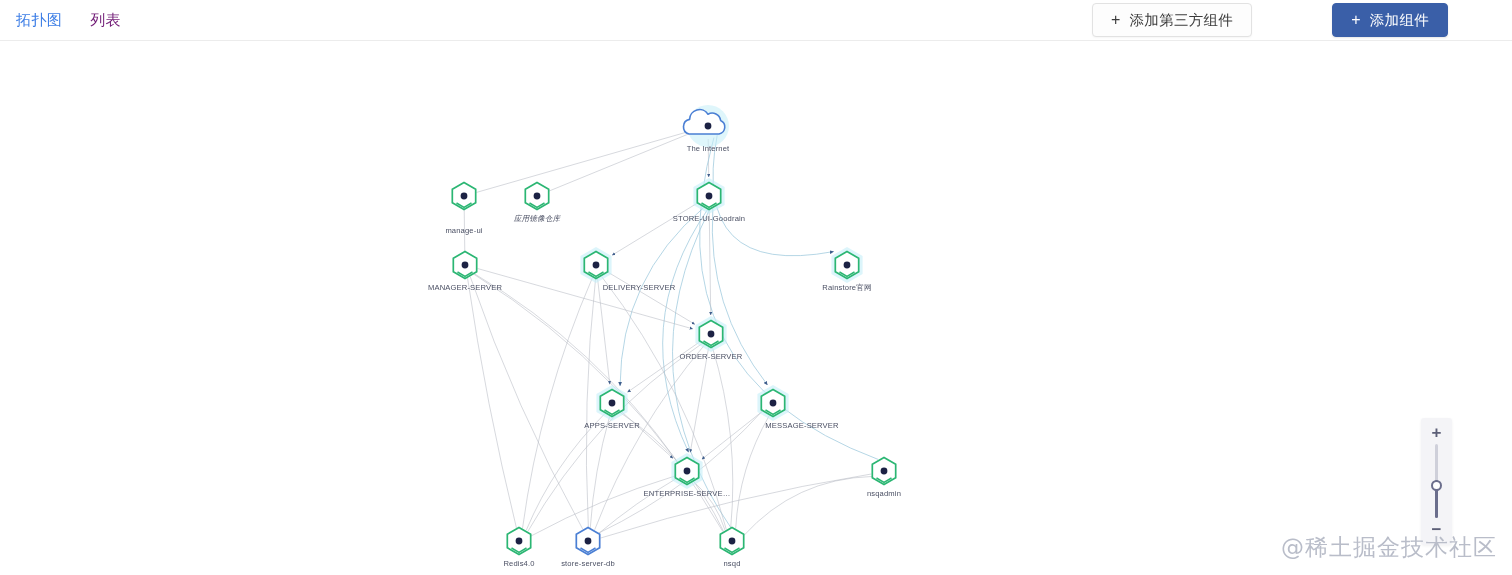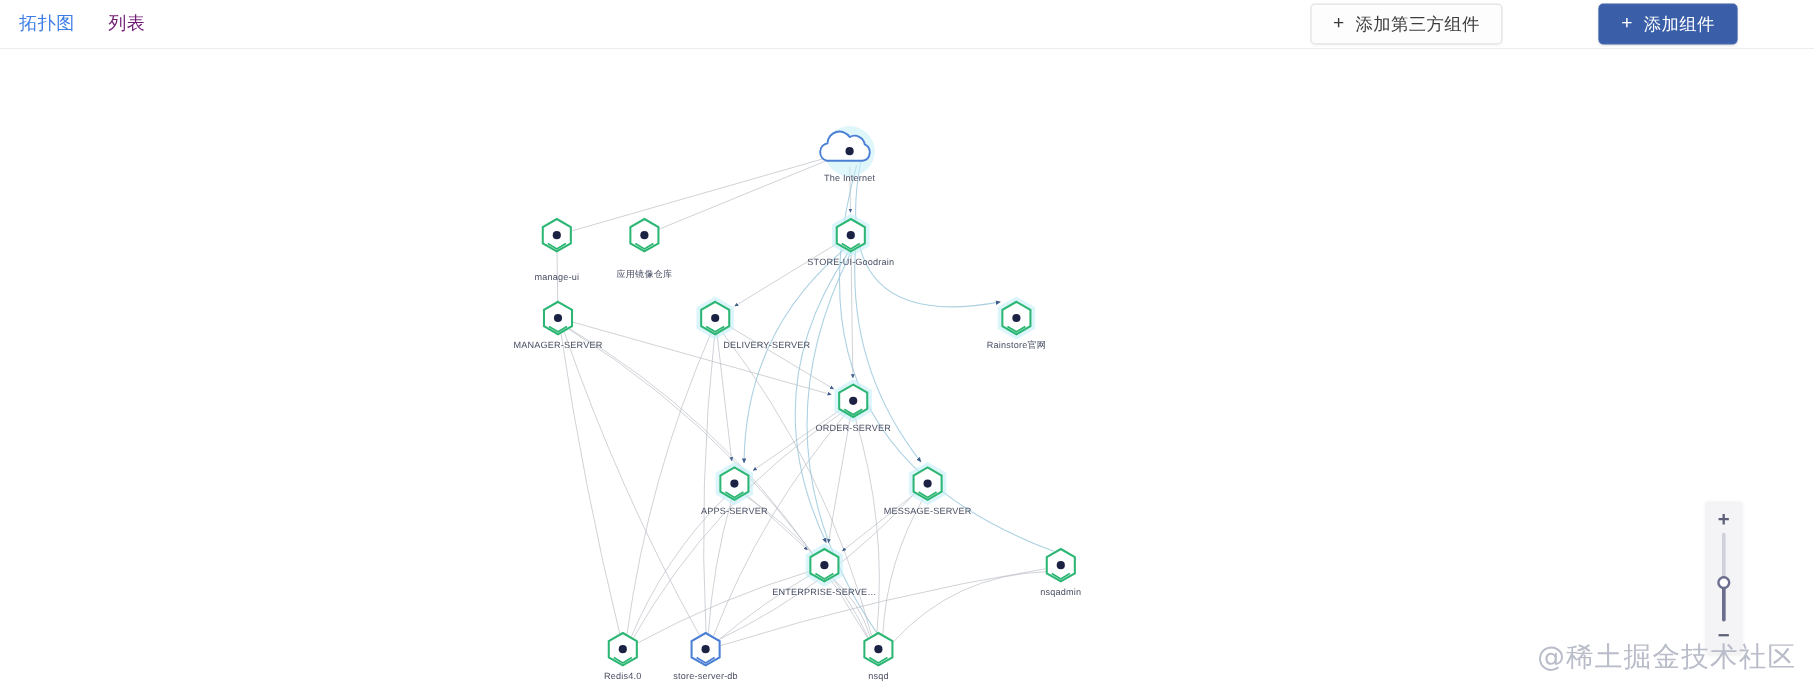--- a/index.html
+++ b/index.html
@@ -258,28 +258,28 @@
         <g style="cursor:pointer">
           <path d="M732.00,486.50 L743.69,493.25 L743.69,506.75 L732.00,513.50 L720.31,506.75 L720.31,493.25 Z" fill="#ffffff" stroke="#2bb673" stroke-width="1.7"></path>
           <path d="M724.5,507 L732,511.5 L739.5,507" fill="none" stroke="#2bb673" stroke-width="1.5"></path>
           <circle cx="732" cy="500" r="3.4" fill="#1c2244"></circle>
         </g>
       </g>
     </svg>
   <div id="labels">
       <div class="node-label" style="left: 708px; top: 103px;">The Internet</div>
       <div class="node-label" style="left: 464px; top: 173px; margin-top: 12px;">manage-ui</div>
-      <div class="node-label" style="left: 537px; top: 183px;">应用镜像仓库</div>
+      <div class="node-label" style="left: 537px; top: 173px; font-style: italic;">应用镜像仓库</div>
       <div class="node-label" style="left: 709px; top: 173px;">STORE-UI-Goodrain</div>
       <div class="node-label" style="left: 465px; top: 242px;">MANAGER-SERVER</div>
       <div class="node-label" style="left: 596px; top: 242px; margin-left: 43px;">DELIVERY-SERVER</div>
       <div class="node-label" style="left: 847px; top: 242px;">Rainstore官网</div>
       <div class="node-label" style="left: 711px; top: 311px;">ORDER-SERVER</div>
       <div class="node-label" style="left: 612px; top: 380px;">APPS-SERVER</div>
-      <div class="node-label" style="left: 773px; top: 380px;">MESSAGE-SERVER</div>
+      <div class="node-label" style="left: 802px; top: 380px;">MESSAGE-SERVER</div>
       <div class="node-label" style="left: 687px; top: 448px;">ENTERPRISE-SERVE…</div>
       <div class="node-label" style="left: 884px; top: 448px;">nsqadmin</div>
       <div class="node-label" style="left: 519px; top: 518px;">Redis4.0</div>
       <div class="node-label" style="left: 588px; top: 518px;">store-server-db</div>
       <div class="node-label" style="left: 732px; top: 518px;">nsqd</div>
     </div>
 </div>
 
 <div class="zoom-ctrl">
   <div class="zoom-btn">+</div>

